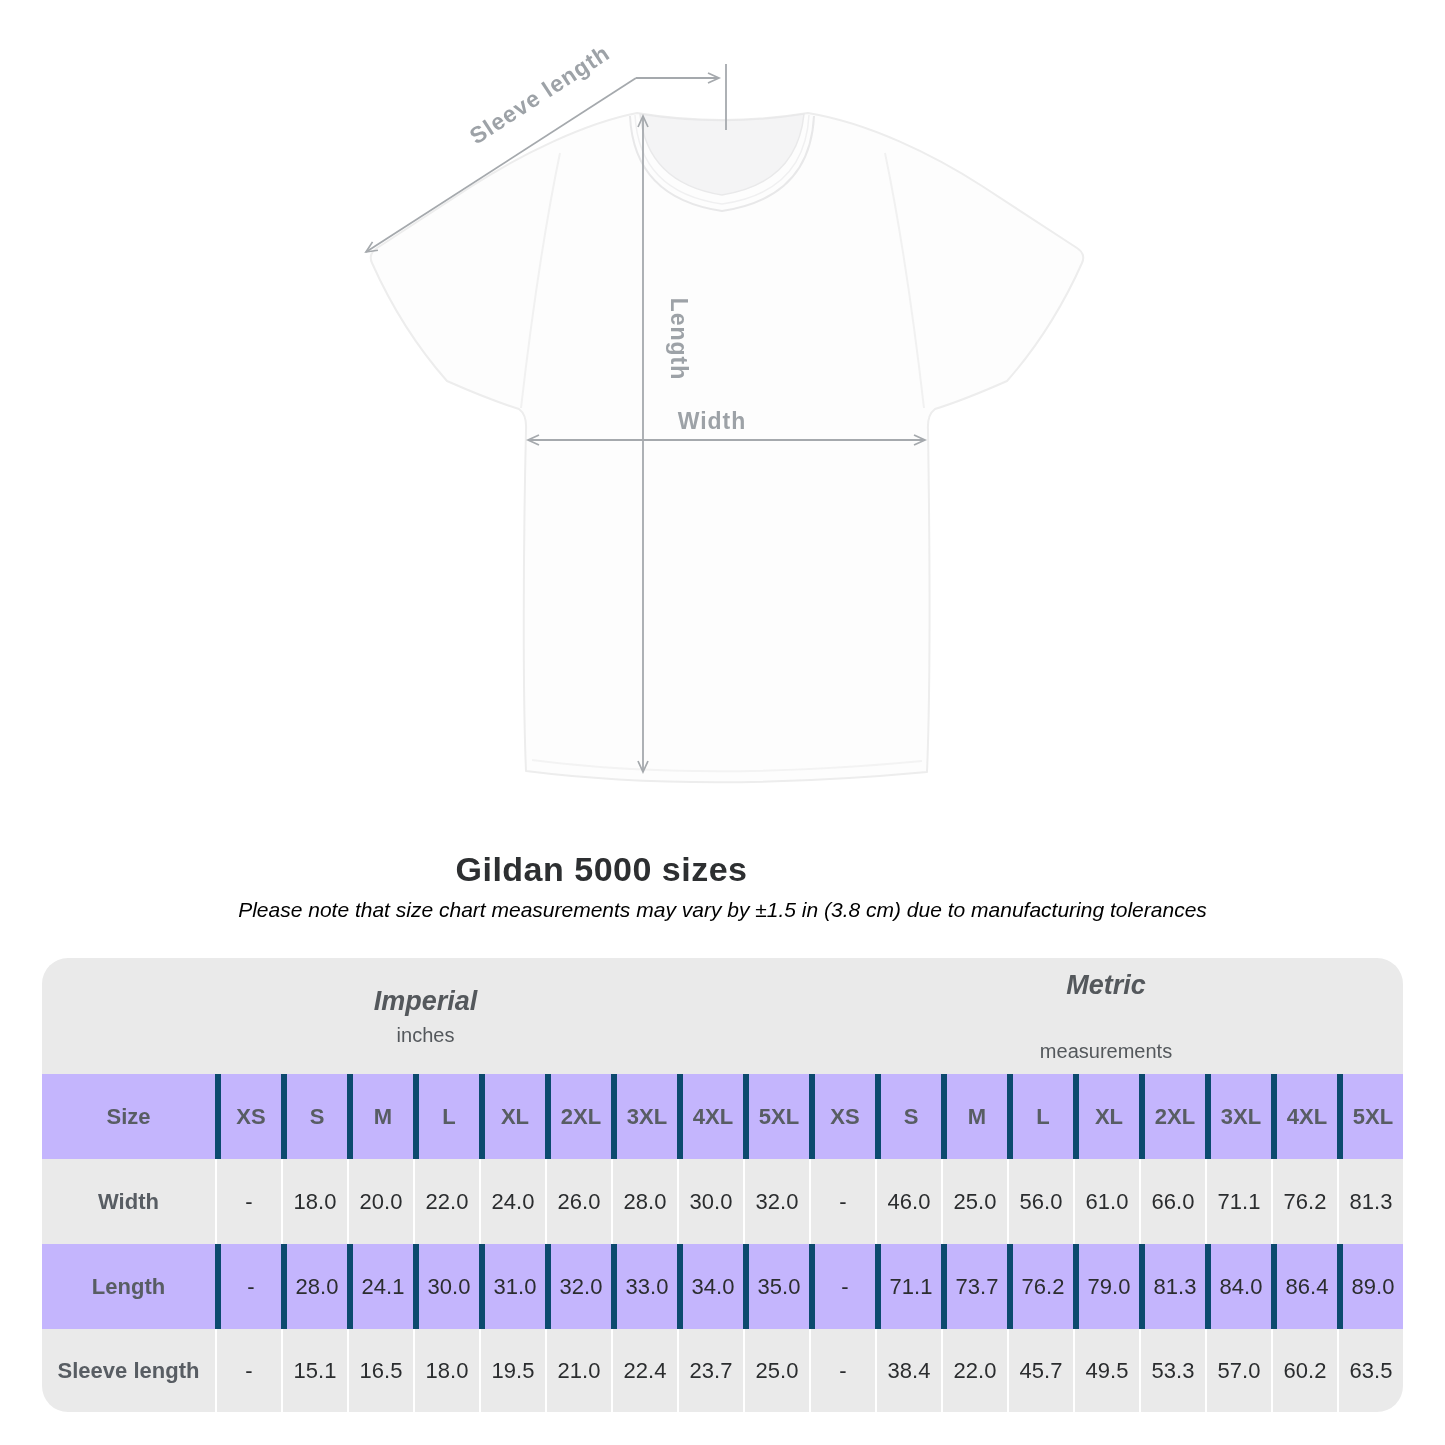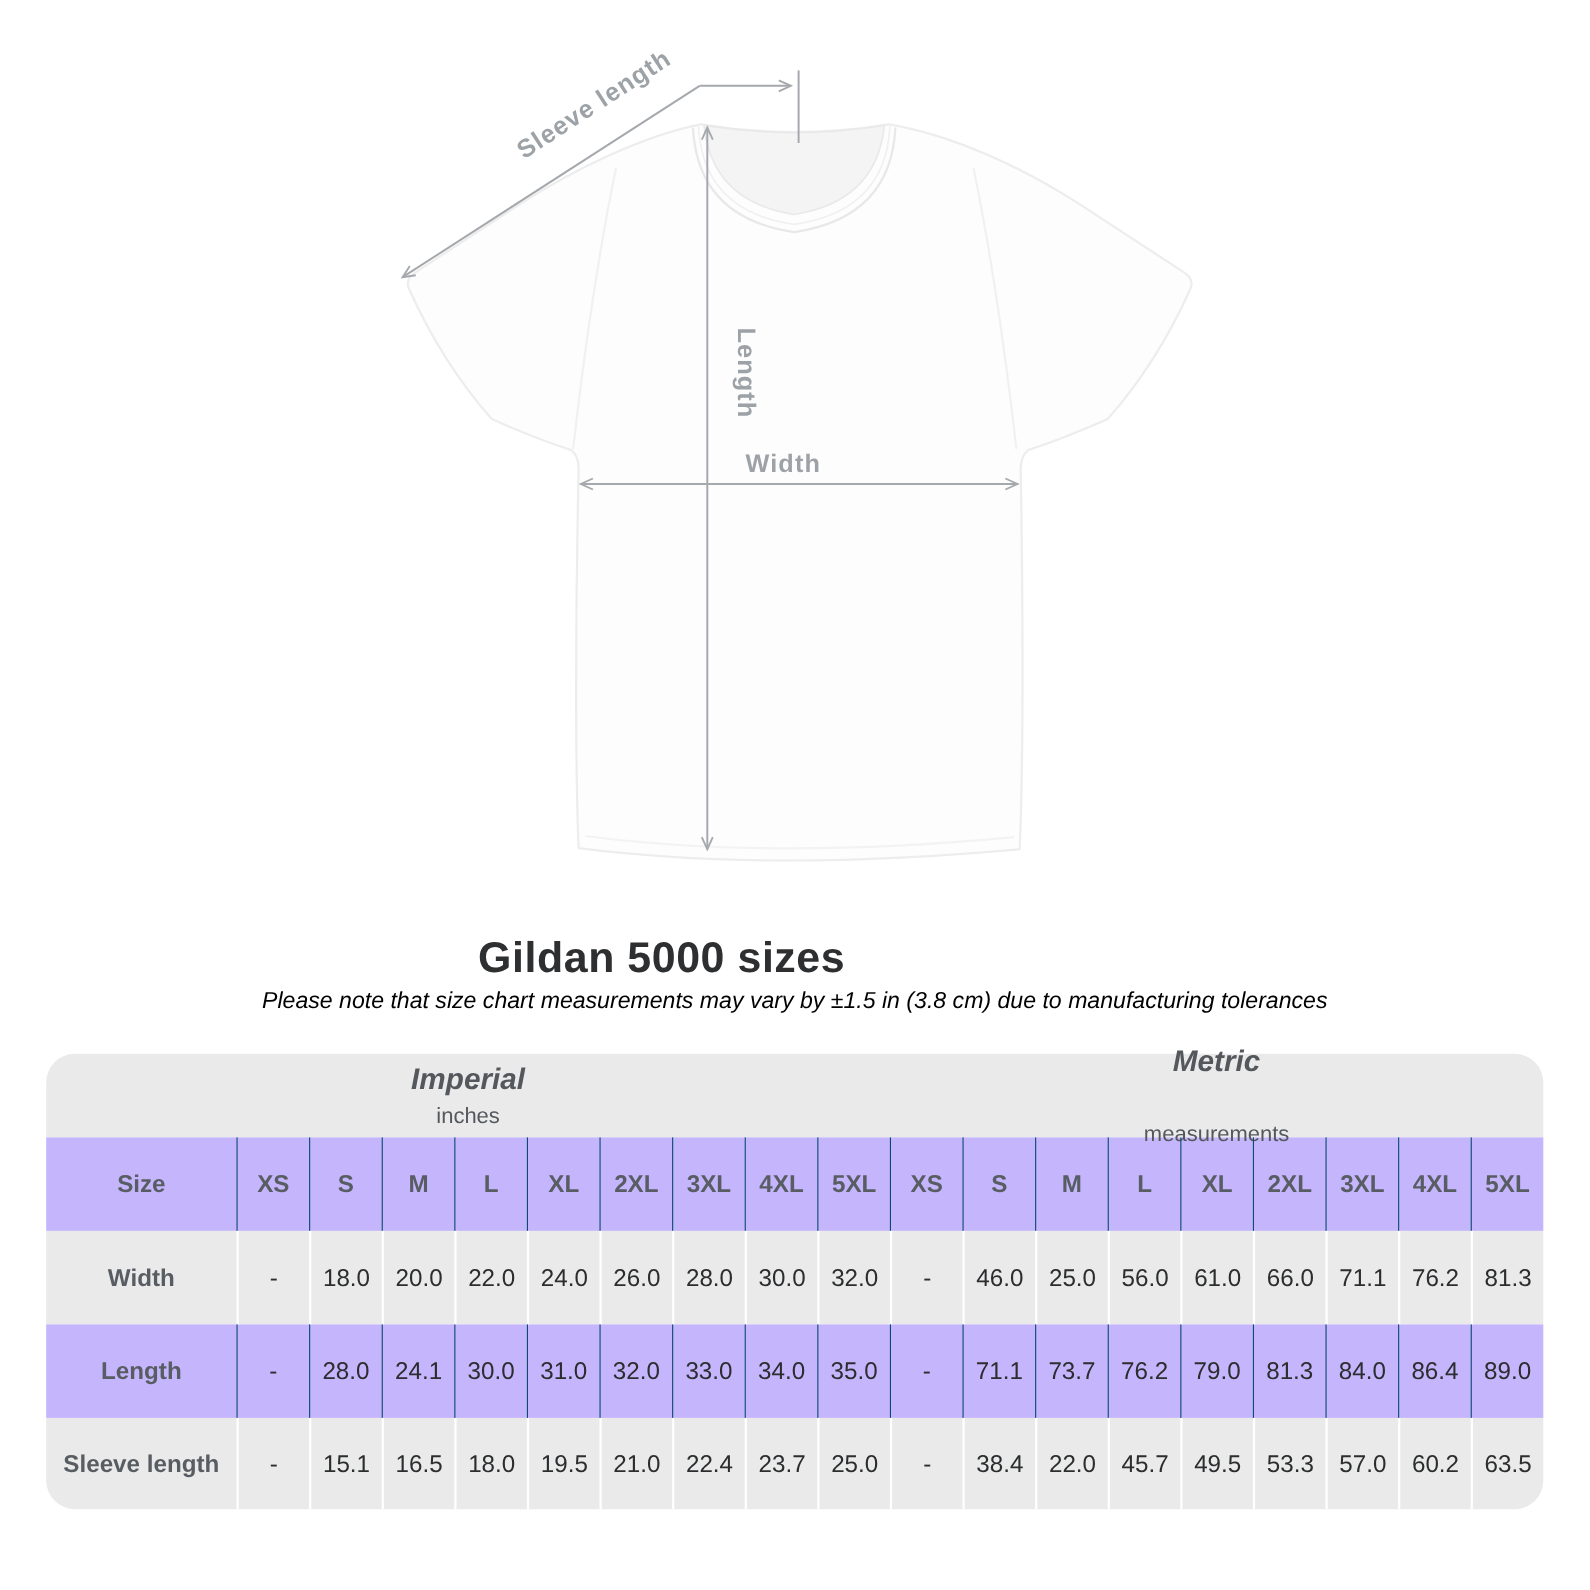--- a/index.html
+++ b/index.html
@@ -7,33 +7,33 @@
   body {
     width: 1445px; height: 1445px;
     position: relative; overflow: hidden;
     font-family: "Liberation Sans", sans-serif;
     color: #2b2d2f;
   }
   .diagram { position: absolute; top: 0; left: 0; }
 
   .page-title {
     position: absolute; top: 850px; left: 0; width: 1203px;
-    text-align: center; font-size: 39px; font-weight: bold; color: #2d2f31;
+    text-align: center; font-size: 34px; font-weight: bold; color: #2d2f31;
     letter-spacing: 0.5px;
   }
   .page-subtitle {
     position: absolute; top: 898px; left: 0; width: 1445px;
     text-align: center; font-size: 21px; font-style: italic; color: #000000;
   }
 
   .size-table {
     position: absolute; top: 958px; left: 42px; width: 1361px;
   }
   .band {
-    display: flex; height: 76px; background: #eaeaea;
+    display: flex; height: 116px; background: #eaeaea;
     border-radius: 26px 26px 0 0;
   }
   .band-group {
     display: flex; flex-direction: column; align-items: center; justify-content: center;
   }
   .band-group.imperial { width: 767px; }
   .band-group.metric  { width: 594px; gap: 32px; }
   .unit-label { font-size: 27px; font-weight: bold; font-style: italic; color: #54585c; }
   .unit-sub   { font-size: 20px; color: #54585c; margin-top: 7px; }
 
@@ -42,21 +42,21 @@
     height: 85px;
   }
   .tbody .trow:last-child { height: 83px; border-radius: 0 0 26px 26px; overflow: hidden; }
   .row-gray  { background: #eaeaea; }
   .row-white { background: #c4b5fd; }
   .cell {
     display: flex; align-items: center; justify-content: center;
     font-size: 22px; color: #2b2d2f;
   }
   .cell.hdr, .cell.rlabel { font-weight: bold; color: #585d63; }
-  .row-white .cell + .cell { border-left: 1px solid #0c4a6e; }
+  .row-white .cell + .cell { border-left: 6px solid #0c4a6e; }
   .row-gray  .cell + .cell { border-left: 2px solid #ffffff; }
 
   svg text {
     font-family: "Liberation Sans", sans-serif;
     font-weight: bold; font-size: 23px; fill: #9da2a7; letter-spacing: 1px;
   }
 </style>
 </head>
 <body>
 

